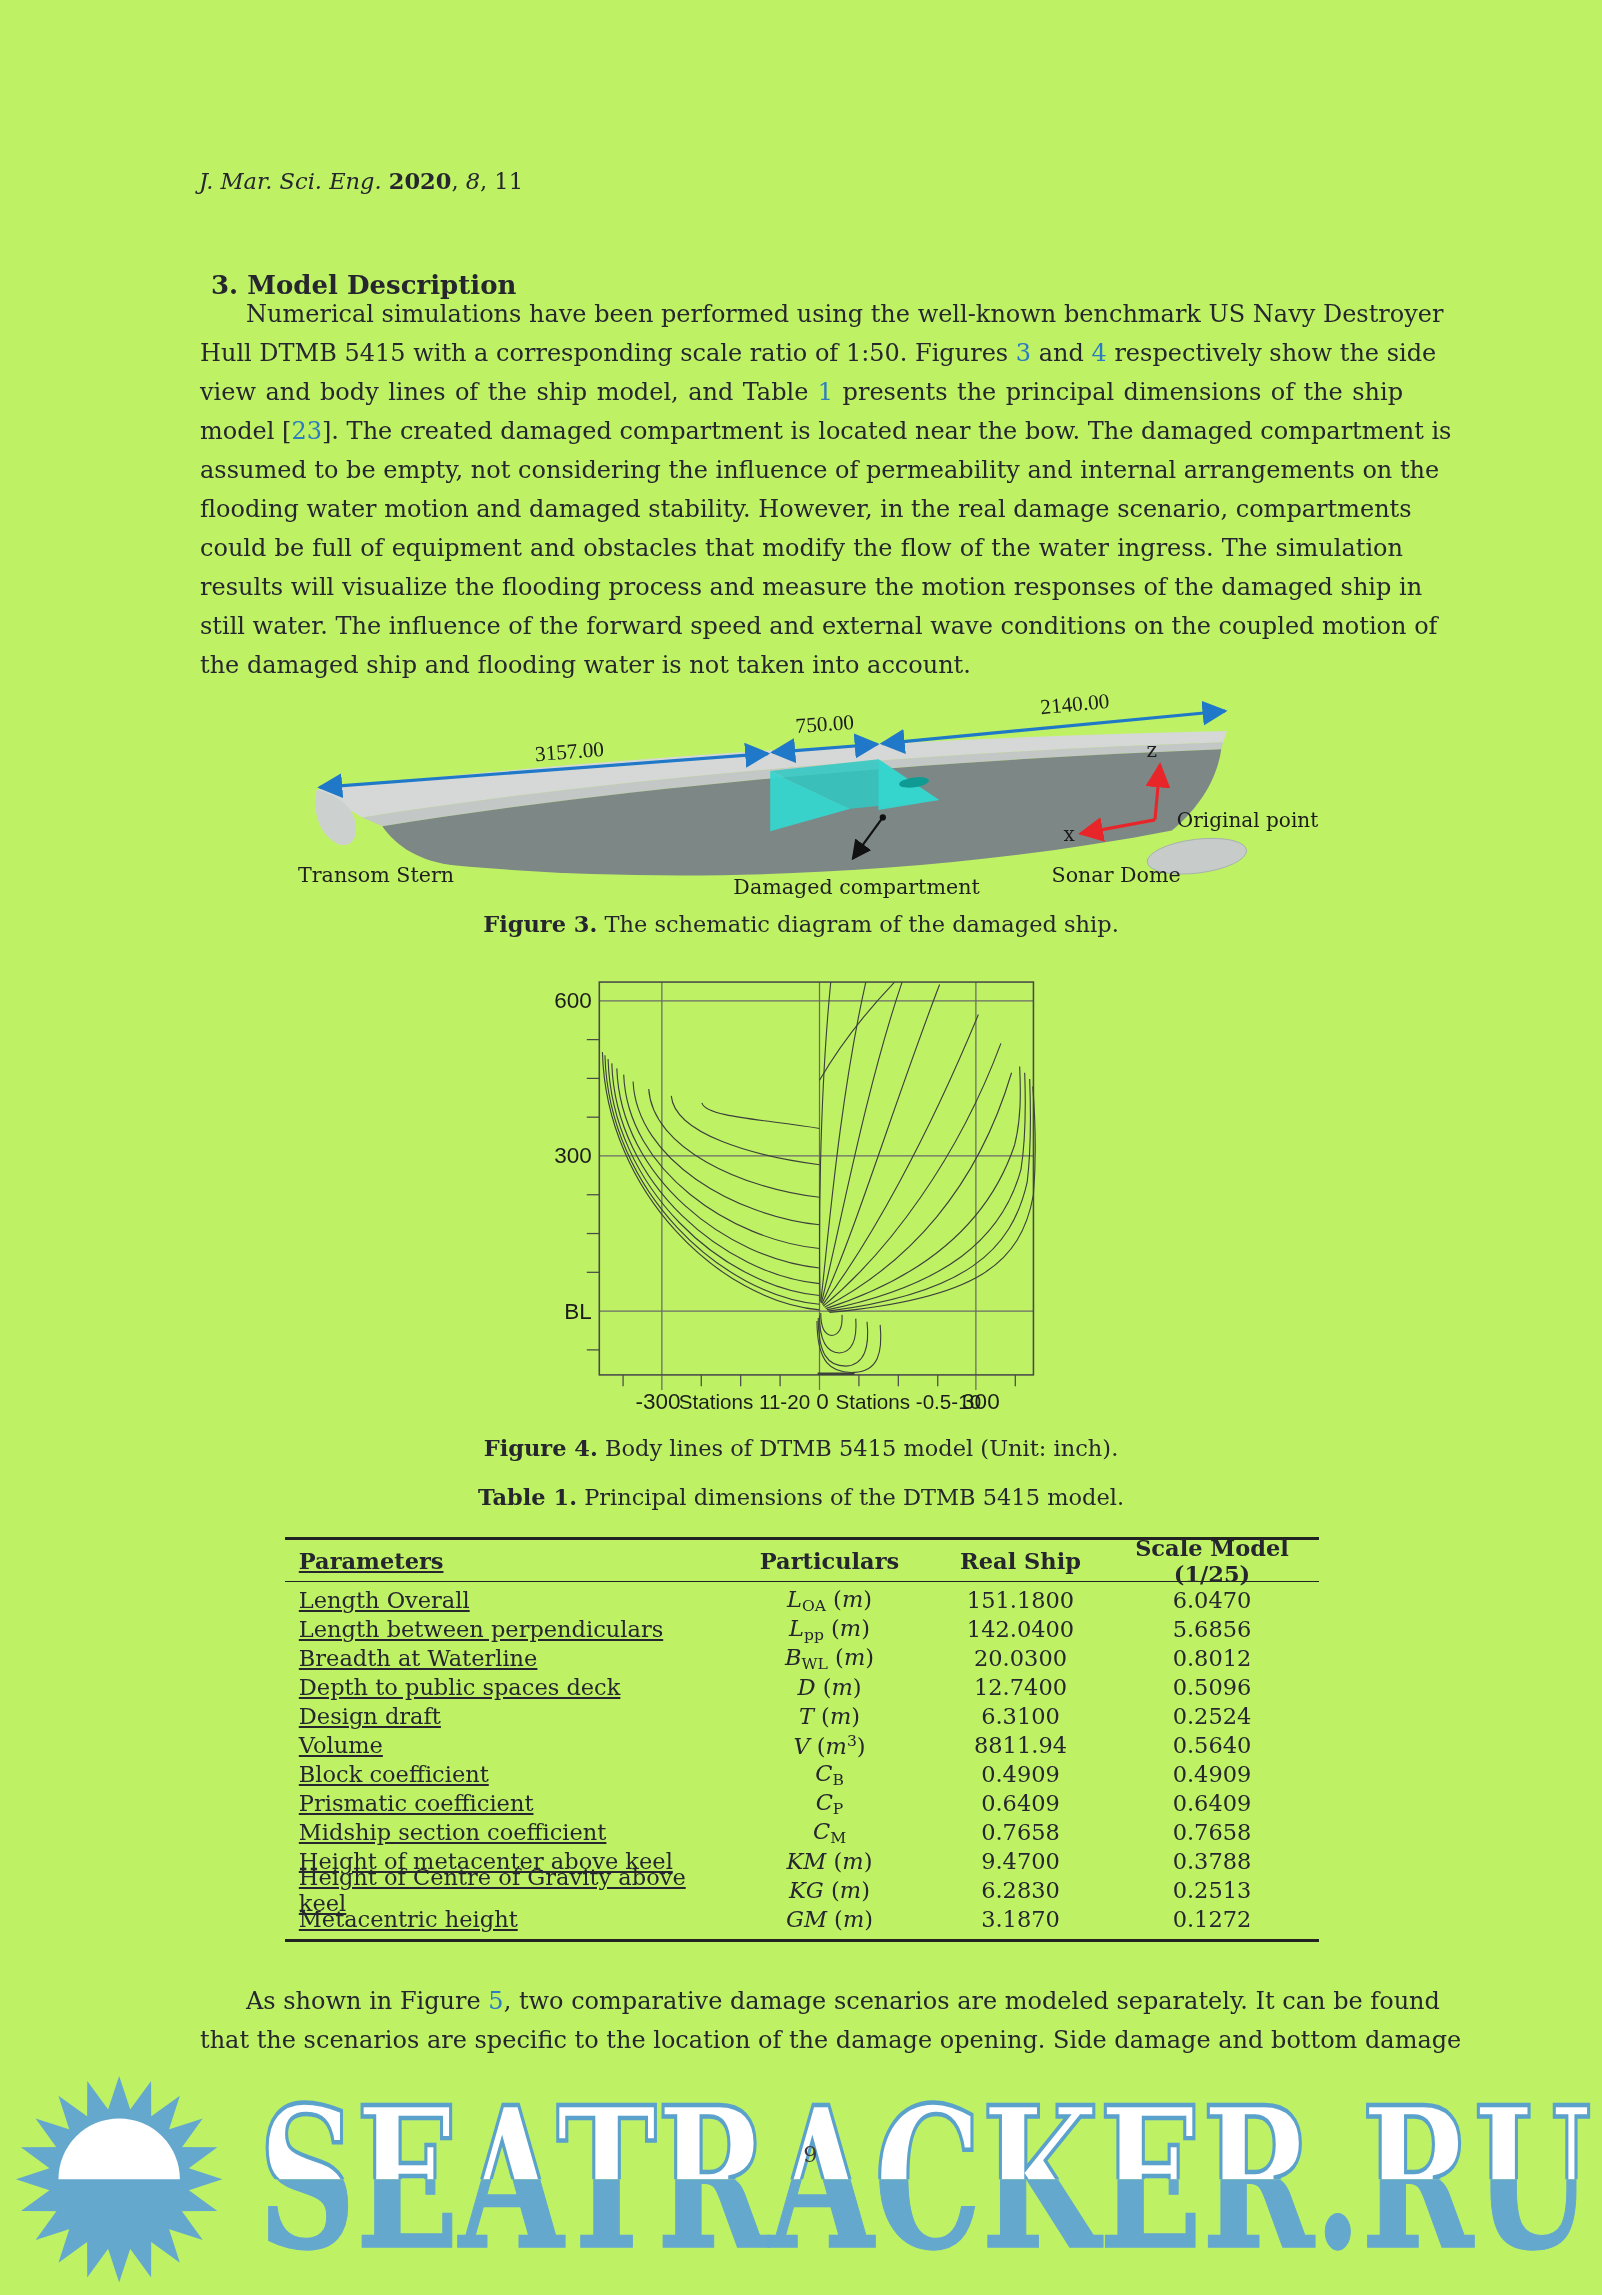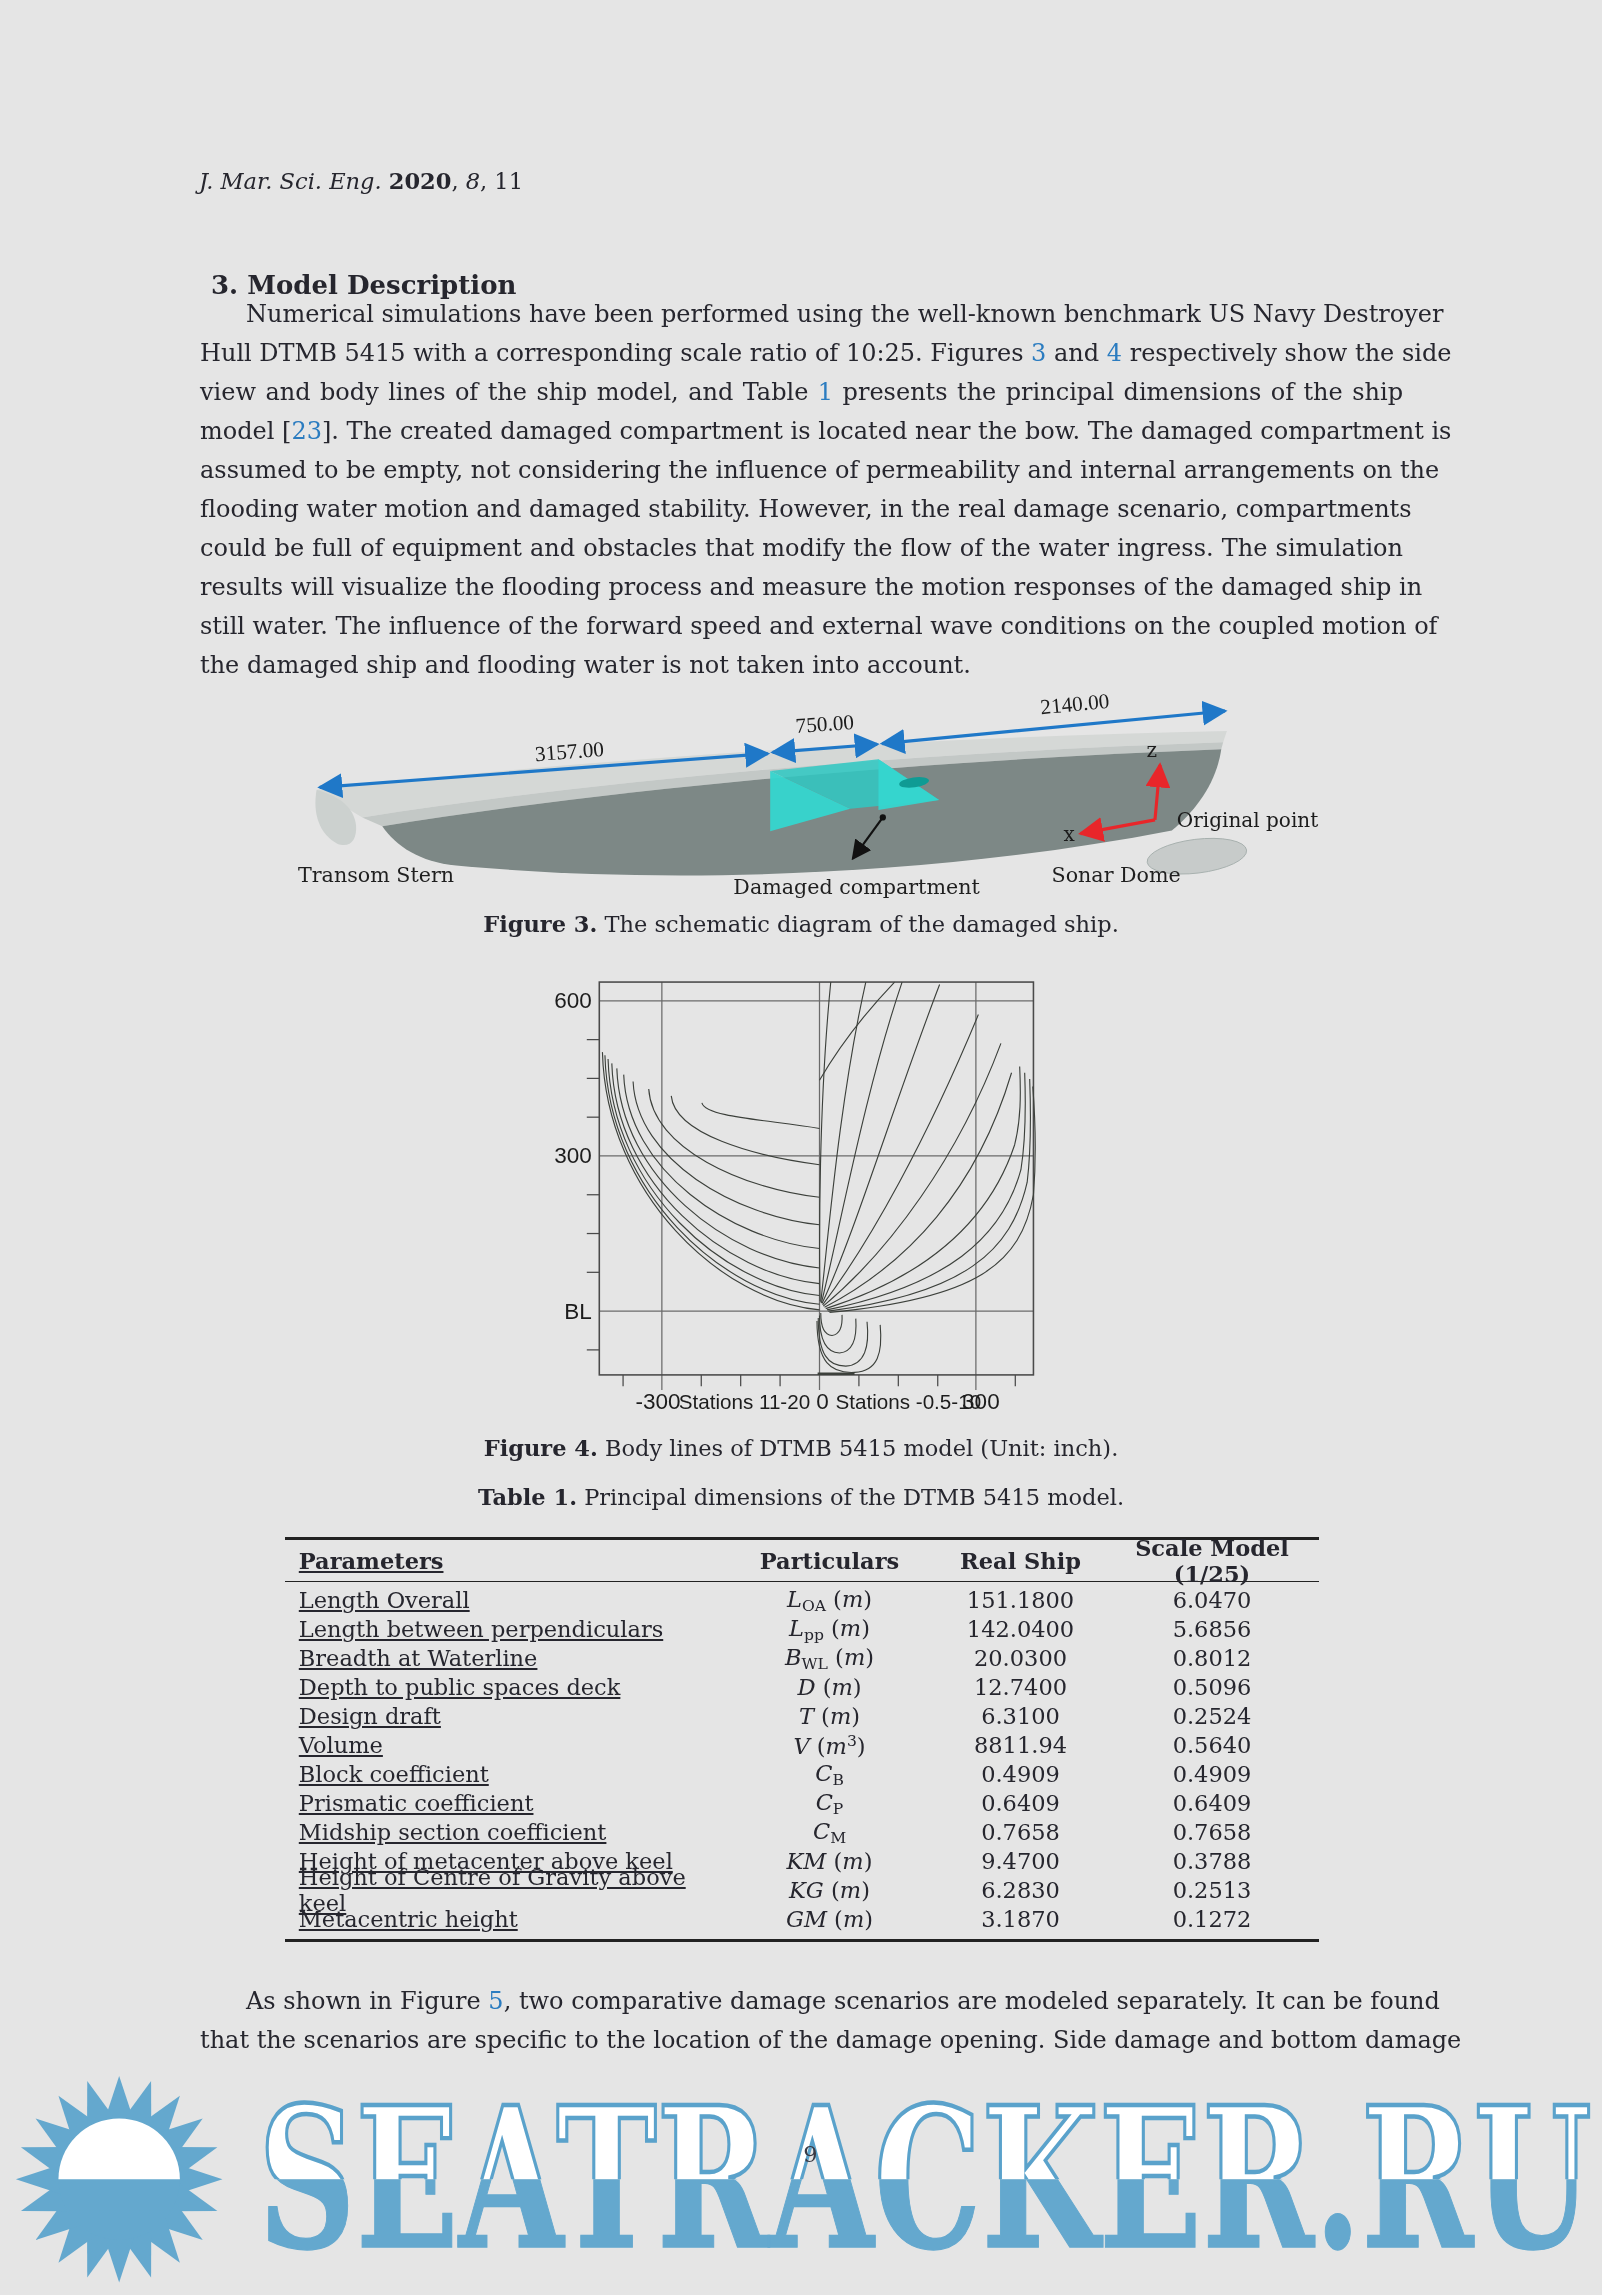--- a/index.html
+++ b/index.html
@@ -1,16 +1,16 @@
 <!DOCTYPE html>
 <html style="font-size:10px"><head>
 <meta charset="utf-8">
 <style>
   html,body{margin:0;padding:0;background:#ffffff;}
-  .page{position:relative;width:1603px;height:2295px;background:#e5e5e5;overflow:hidden;
+  .page{position:relative;width:1603px;height:2295px;background:#bef264;overflow:hidden;
         font-family:"DejaVu Serif",serif;color:#26262e;}
   .abs{position:absolute;}
   .runhead{left:199px;top:168px;font-size:22.5px;line-height:27.5px;}
   .runhead .i{font-style:italic;}
   .b{font-weight:700;}
   .i{font-style:italic;}
   .link{color:#2b7cc0;}
   .sechead{left:199px;top:258px;font-size:26px;font-weight:700;line-height:30px;margin:12px;}
   .para{left:200px;width:1203px;font-size:24px;}
   .p1{top:295px;}
@@ -42,21 +42,21 @@
 <body>
 
 <div class="page">
 
   <div class="abs runhead"><span class="i">J. Mar. Sci. Eng. </span><span class="b">2020</span><span>, </span><span class="i">8</span><span>, 11</span></div>
 
   <h2 class="abs sechead">3. Model Description</h2>
 
   <div class="abs para p1">
       <div class="pline indent"><span>Numerical simulations have been performed using the well-known benchmark US Navy Destroyer</span></div>
-      <div class="pline"><span>Hull DTMB 5415 with a corresponding scale ratio of 10:25. Figures </span><span class="link">3</span><span> and </span><span class="link">4</span><span> respectively show the side</span></div>
+      <div class="pline"><span>Hull DTMB 5415 with a corresponding scale ratio of 1:50. Figures </span><span class="link">3</span><span> and </span><span class="link">4</span><span> respectively show the side</span></div>
       <div class="pline"><span>view and body lines of the ship model, and Table </span><span class="link">1</span><span> presents the principal dimensions of the ship</span></div>
       <div class="pline"><span>model [</span><span class="link">23</span><span>]. The created damaged compartment is located near the bow. The damaged compartment is</span></div>
       <div class="pline"><span>assumed to be empty, not considering the influence of permeability and internal arrangements on the</span></div>
       <div class="pline"><span>flooding water motion and damaged stability. However, in the real damage scenario, compartments</span></div>
       <div class="pline"><span>could be full of equipment and obstacles that modify the flow of the water ingress. The simulation</span></div>
       <div class="pline"><span>results will visualize the flooding process and measure the motion responses of the damaged ship in</span></div>
       <div class="pline"><span>still water. The influence of the forward speed and external wave conditions on the coupled motion of</span></div>
       <div class="pline flushleft"><span>the damaged ship and flooding water is not taken into account.</span></div>
     </div>
 

